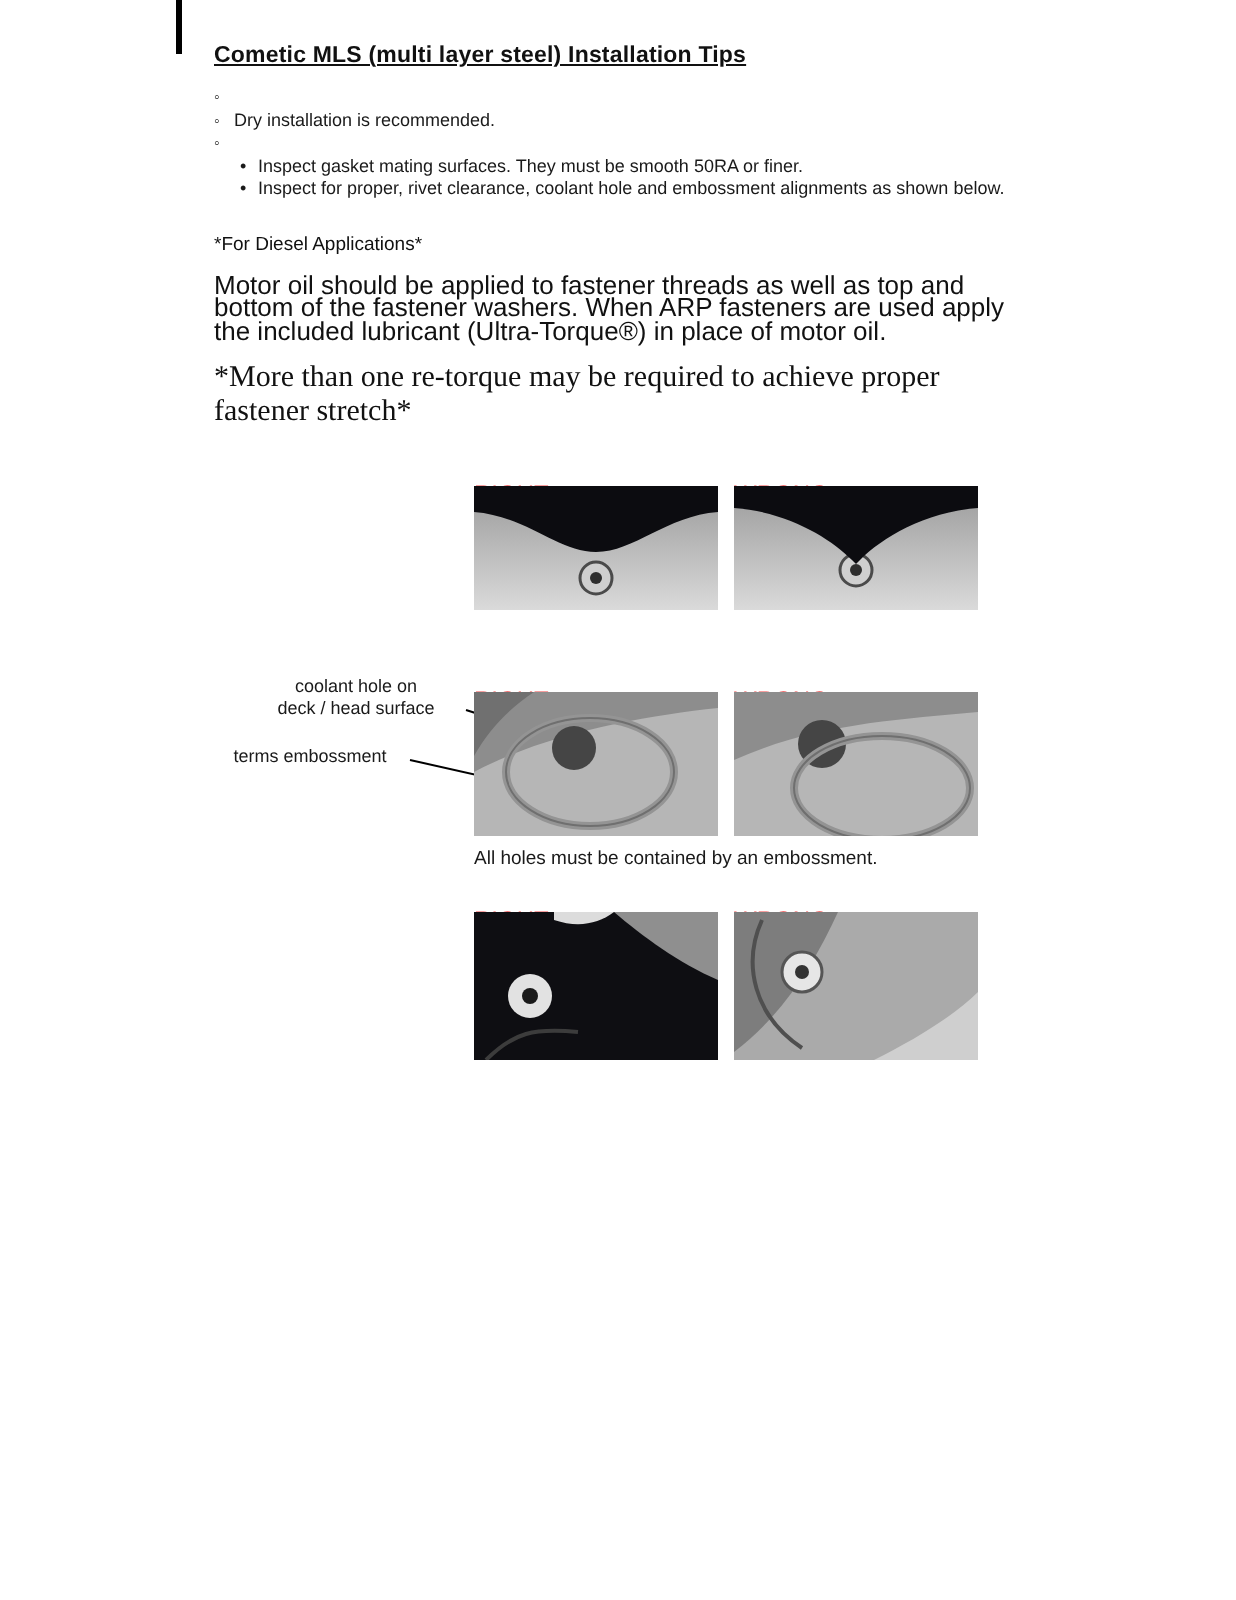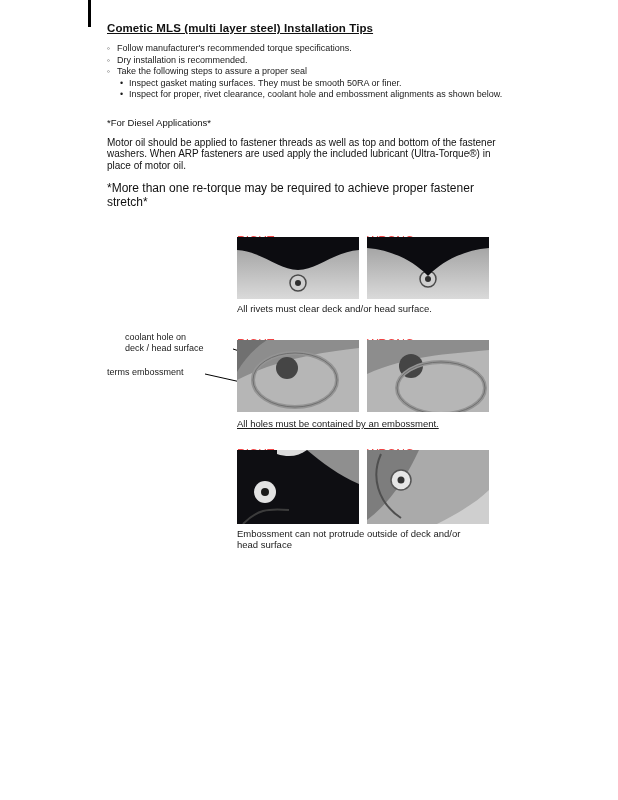--- a/index.html
+++ b/index.html
@@ -15,38 +15,38 @@
 
   .doc-title { font-size:11.5px; font-weight:bold; text-decoration:underline; letter-spacing:0.1px; }
 
   .bullets { margin-top:9px; font-size:9px; color:#1a1a1a; }
   .bullet-line { display:flex; line-height:11.5px; }
   .bullet-glyph { width:10px; flex:0 0 auto; font-size:8px; }
   .sub { margin-left:13px; }
   .sub .bullet-glyph { width:9px; font-size:9px; }
 
   .section-heading { margin-top:16px; font-size:9.5px; font-weight:normal; }
-  .para { margin-top:9px; font-size:10px; line-height:11.5px; width:402px; }
-  .note { margin-top:10px; font-size:12px; }
+  .para { margin-top:9px; font-size:13px; line-height:11.5px; width:402px; }
+  .note { margin-top:10px; font-size:15px;font-family:Liberation Serif, serif; }
 
   .diagram-row { position:relative; width:406px; }
   .row1 { margin-top:13px; height:97px; }
   .row2 { margin-top:6px; height:108px; }
   .row3 { margin-top:2px; height:116px; }
   .dg-label { position:absolute; top:12px; width:122px; font-size:12px; color:#ef4444; }
   .dg-img { position:absolute; top:15px; width:122px; }
   .dg-img svg { display:block; }
   .pos-l { left:130px; }
   .pos-r { left:260px; }
   .dg-caption { position:absolute; left:130px; font-size:9.5px; line-height:11px; color:#1a1a1a; }
   .row1 .dg-caption { top:81px; }
-  .row2 .dg-caption { top:93px;text-decoration:underline; }
+  .row2 .dg-caption { top:93px; }
   .row3 .dg-caption { top:93px; width:225px; }
 
-  .ann { position:absolute; font-size:9px; line-height:10.5px; text-align:left; color:#1a1a1a; }
+  .ann { position:absolute; font-size:9px; line-height:10.5px; text-align:center; color:#1a1a1a; }
   .ann1 { left:18px; top:7px; width:106px; }
   .ann2 { left:0px;  top:42px; width:96px; }
   .row-overlay { position:absolute; left:0; top:0; pointer-events:none; }
 
   .disclaimer { margin-top:26px; width:406px; font-size:6px; line-height:6.6px; color:#222; }
   .disclaimer-heading { font-weight:bold; margin-bottom:4px; font-size:6.2px; }
   .disc-para { margin-bottom:4px; }
   .disc-para.tight { margin-bottom:0; }
 
   .footer-code { position:absolute; left:388px; top:756px; font-size:15px; color:#111; }
@@ -58,29 +58,27 @@
   <div class="edge-mark"></div>
   <div class="bottom-rule"></div>
 
   <div class="content">
 
     <div class="doc-title">Cometic MLS (multi layer steel) Installation Tips</div>
 
     <div class="bullets">
       <div class="bullet-line">
         <span class="bullet-glyph">◦</span>
-        <span>Follow manufacturer's recommended torque specifications.</span>
       </div>
       <div class="bullet-line">
         <span class="bullet-glyph">◦</span>
         <span>Dry installation is recommended.</span>
       </div>
       <div class="bullet-line">
         <span class="bullet-glyph">◦</span>
-        <span>Take the following steps to assure a proper seal</span>
       </div>
       <div class="bullet-line sub">
         <span class="bullet-glyph">•</span>
         <span>Inspect gasket mating surfaces.  They must be smooth 50RA or finer.</span>
       </div>
       <div class="bullet-line sub">
         <span class="bullet-glyph">•</span>
         <span>Inspect for proper, rivet clearance, coolant hole and embossment alignments as shown below.</span>
       </div>
     </div>
@@ -114,21 +112,20 @@
             <stop offset="0" stop-color="#9a9a9a"></stop>
                 <stop offset="1" stop-color="#dadada"></stop>
           </linearGradient>
             </defs>
           <rect width="122" height="62" fill="url(#g1b)"></rect>
           <circle cx="61" cy="42" r="8" fill="#cfcfcf" stroke="#4a4a4a" stroke-width="1.5"></circle>
           <circle cx="61" cy="42" r="3" fill="#2e2e2e"></circle>
           <path d="M0,0 H122 V11 C95,13 74,26 63,37 L61,39 L59,37 C48,26 27,13 0,11 Z" fill="#0c0c10"></path>
         </svg>
       </div>
-      <div class="dg-caption">All rivets must clear deck and/or head surface.</div>
     </div>
 
     <div class="diagram-row row2">
       <div class="dg-label pos-l">RIGHT</div>
       <div class="dg-label pos-r">WRONG</div>
 
       <div class="ann ann1">
         <div>coolant hole on</div>
         <div>deck / head surface</div>
       </div>
@@ -178,21 +175,20 @@
       <div class="dg-img pos-r">
         <svg width="122" height="74" viewBox="0 0 122 74">
           <rect width="122" height="74" fill="#aaaaaa"></rect>
           <path d="M0,0 H52 C40,26 24,52 0,70 Z" fill="#7d7d7d"></path>
           <path d="M122,40 V74 H70 C90,64 110,52 122,40 Z" fill="#cfcfcf"></path>
           <circle cx="34" cy="30" r="10" fill="#e6e6e6" stroke="#555555" stroke-width="1.5"></circle>
           <circle cx="34" cy="30" r="3.5" fill="#333333"></circle>
           <path d="M14,4 C4,26 10,52 34,68" stroke="#4f4f4f" fill="none" stroke-width="2"></path>
         </svg>
       </div>
-      <div class="dg-caption">Embossment can not protrude outside of deck and/or head surface</div>
     </div>
 
     <div class="disclaimer">
       <div class="disclaimer-heading">Warranty Disclaimer*</div>
       <div class="disc-para">Due to the nature of performance applications, the parts in this catalog are sold without any express warranty or any implied warranty of merchantability or fitness for a particular purpose.  Cometic Gasket Inc., shall not, under any circumstances, be liable for any special, incidental or consequential damages, including, person, party or property, but not limited to, damage, or loss of property or equipment, loss of profits or revenue, cost of purchased or replacement goods, or claims of customers of the purchase, which may arise and/or result from sale, installation or use of these parts.  Installation of these parts could adversely affect the motor manufacturers warranty coverage.</div>
       <div class="disc-para">VENUE-The agreed upon venue, in the event of dispute whatsoever between the parties, whether instituted by either party, including, but not limited to, contract terms, payment terms, delivery, type, defects, sufficiency of product, shall be the Court of Common Pleas, Lake County, Ohio or the Painesville Municipal Court, Lake County, Ohio, depending on the amount in controversy. This agreement shall be governed by and construed under the laws of the State of Ohio.</div>
       <div class="disc-para">All prices and terms are subject to change without notice.</div>
       <div class="disc-para">Terms COD- Secured with a completed dealer/jobber application on File, COD-Company check with a current credit card number on file.  Open accounts may be established by well rated firms.  A credit application is available upon request.  Open accounts are due payable Net 30 days from date of invoice.  No statement will be sent.  If an account becomes 60 or more days past due, it is subject to being placed on credit hold.  No orders will be shipped or new orders accepted until past due balance is paid.  If an account becomes 90 or more days past due, it is subject to being placed for collections.  All costs of collection are the responsibility of the customer, including attorney fees, court costs, and other expenses of litigation.</div>
       <div class="disc-para">Returns- Authorized (RGA) must be obtained in advance on all returns.  A packing slip or invoice number must accompany the merchandise.  No returns after 30 days from invoice date.  All returns are subject to a 25% restocking charge.  All custom designed and custom manufactured gaskets are non-returnable.</div>
       <div class="disc-para tight">Only catalog parts are returnable.</div>

